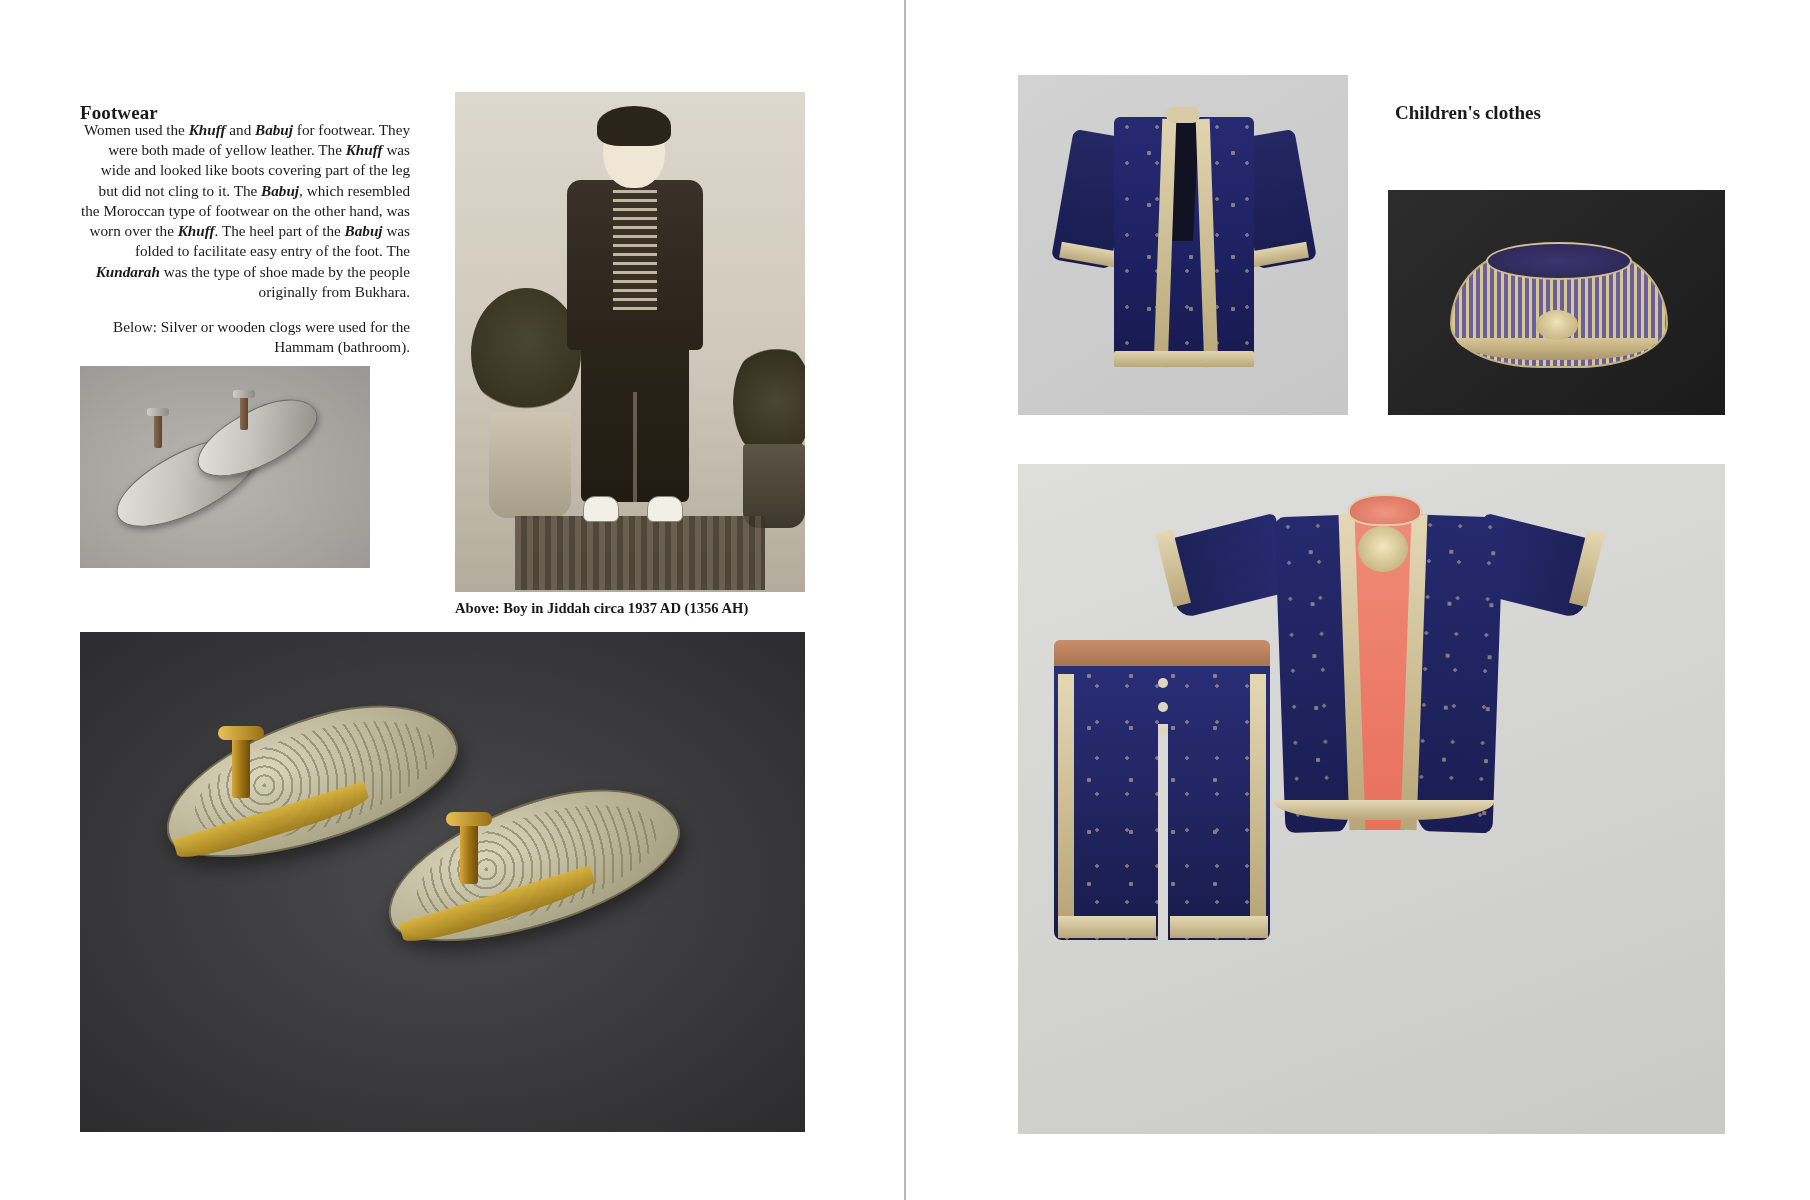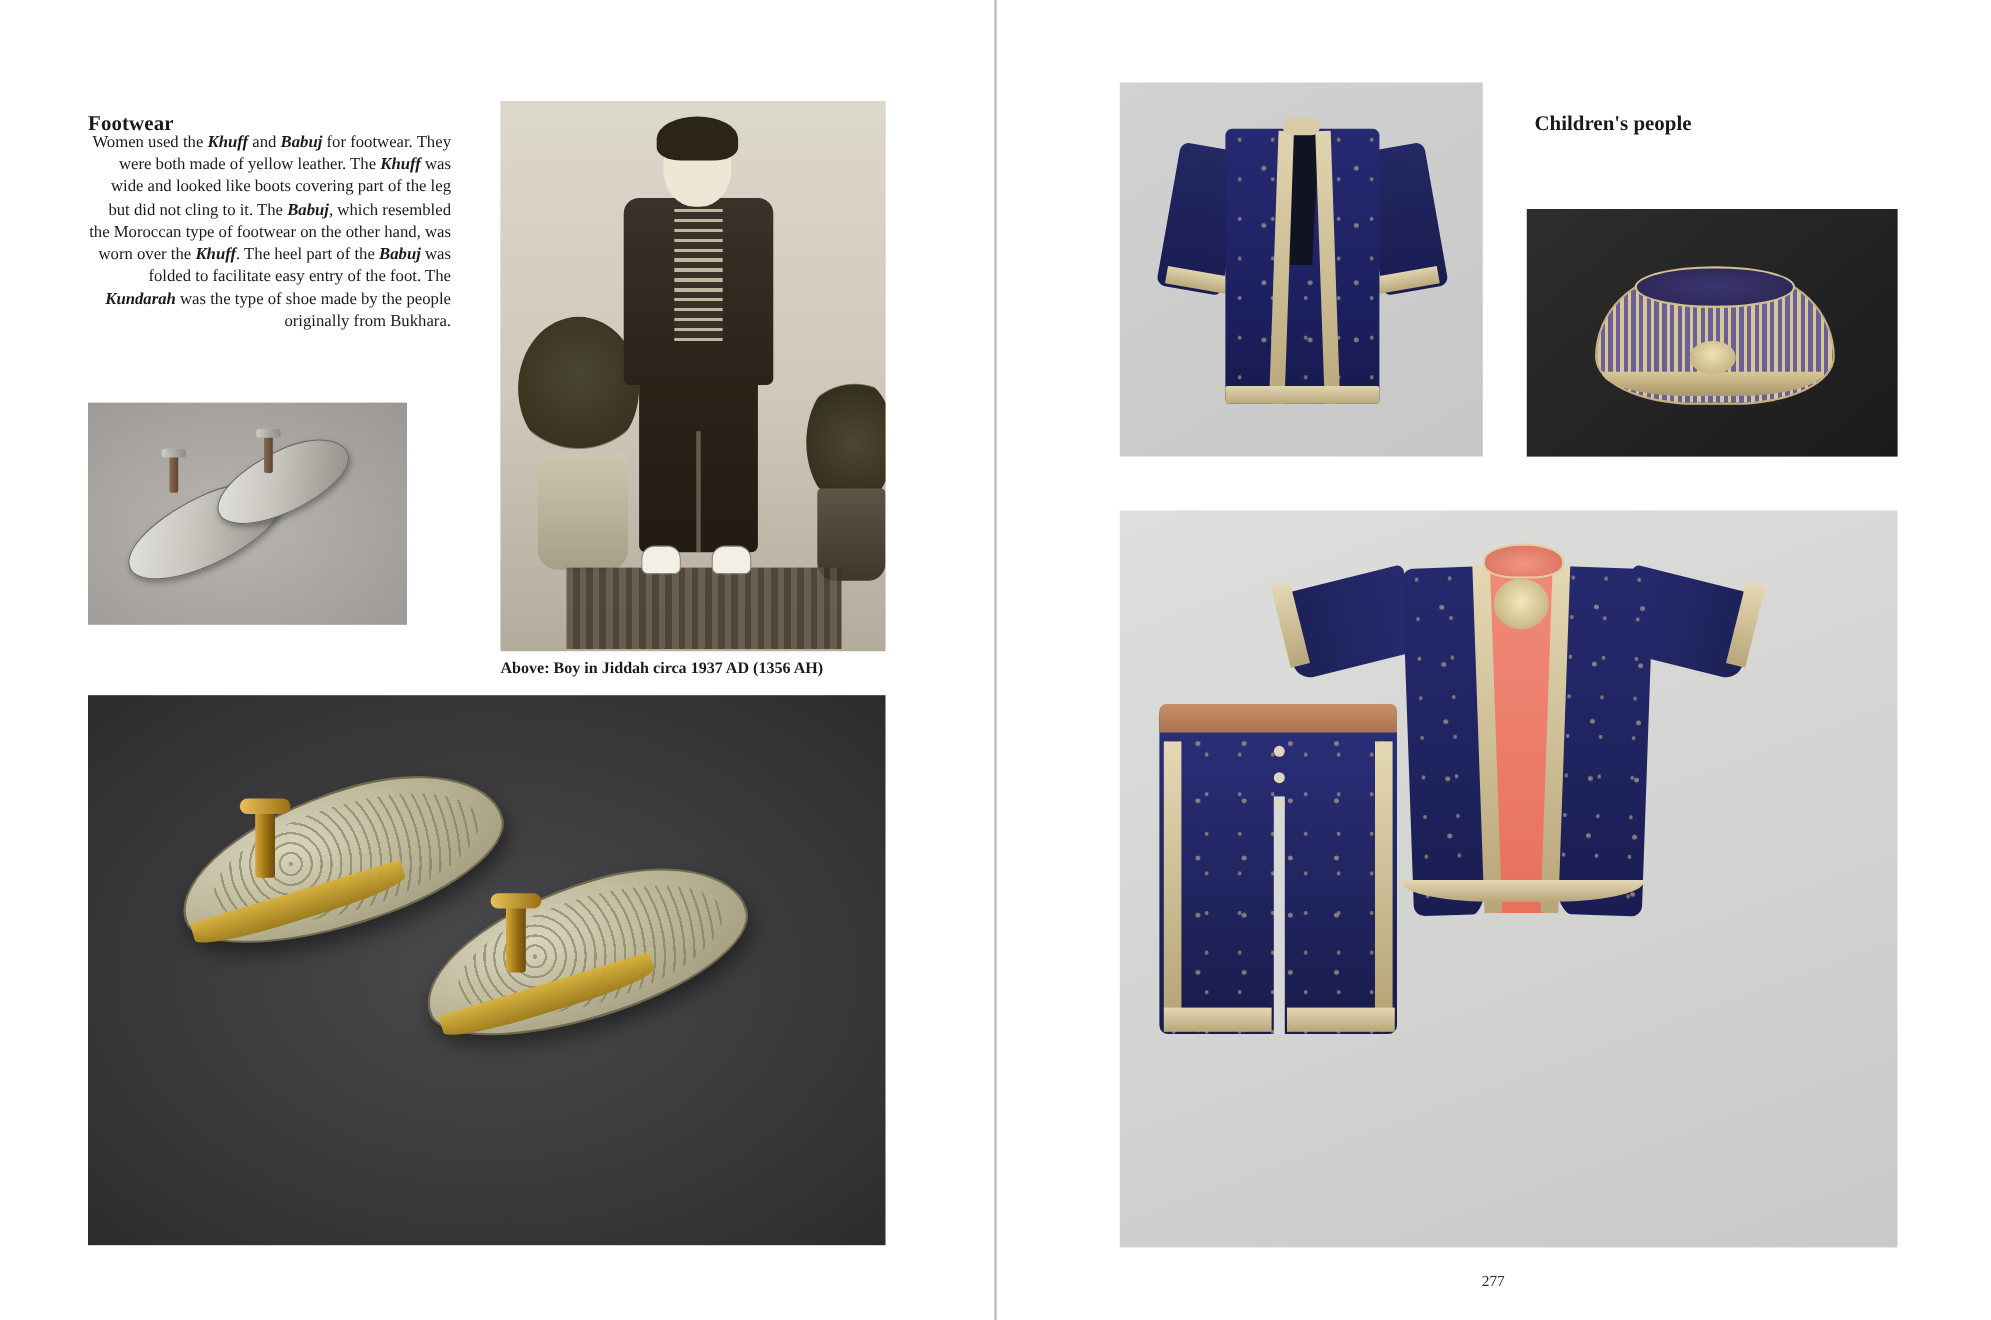--- a/index.html
+++ b/index.html
@@ -422,20 +422,21 @@
 <body>
 
 <div class="spread">
 
   <div class="page page-left">
 
     <h2 class="l-heading">Footwear</h2>
 
     <div class="l-body">
       <p>Women used the <em>Khuff</em> and <em>Babuj</em> for footwear. They were both made of yellow leather. The <em>Khuff</em> was wide and looked like boots covering part of the leg but did not cling to it. The <em>Babuj</em>, which resembled the Moroccan type of footwear on the other hand, was worn over the <em>Khuff</em>. The heel part of the <em>Babuj</em> was folded to facilitate easy entry of the foot. The <em>Kundarah</em> was the type of shoe made by the people originally from Bukhara.</p>
+      <p>Below: Silver or wooden clogs were used for the Hammam (bathroom).</p>
     </div>
 
     <div class="photo img-clogs-small">
       <div class="art">
         <div class="sc-sole a"></div>
         <div class="sc-sole b"></div>
         <div class="sc-peg p1"></div>
         <div class="sc-peg-top t1"></div>
         <div class="sc-peg p2"></div>
         <div class="sc-peg-top t2"></div>
@@ -477,21 +478,21 @@
         <div class="bc-peg-cap bt2"></div>
       </div>
     </div>
 
   </div>
 
   <div class="page page-right"></div>
 
   <div class="gutter"></div>
 
-  <h2 class="r-heading">Children's people</h2>
+  <h2 class="r-heading">Children's clothes</h2>
 
 
   <div class="photo img-coat">
     <div class="art">
       <div class="coat-sleeve-l"></div>
       <div class="coat-sleeve-r"></div>
       <div class="coat-cuff-l"></div>
       <div class="coat-cuff-r"></div>
       <div class="coat-body">
         <div class="motifs"></div>
@@ -542,15 +543,14 @@
         <div class="motifs"></div>
       </div>
       <div class="tunic-trim-l"></div>
       <div class="tunic-trim-r"></div>
       <div class="tunic-hem"></div>
       <div class="tunic-collar"></div>
       <div class="tunic-medal"></div>
     </div>
   </div>
 
-  <div class="folio folio-right">277</div>
 
 </div>
 
 </body></html>

